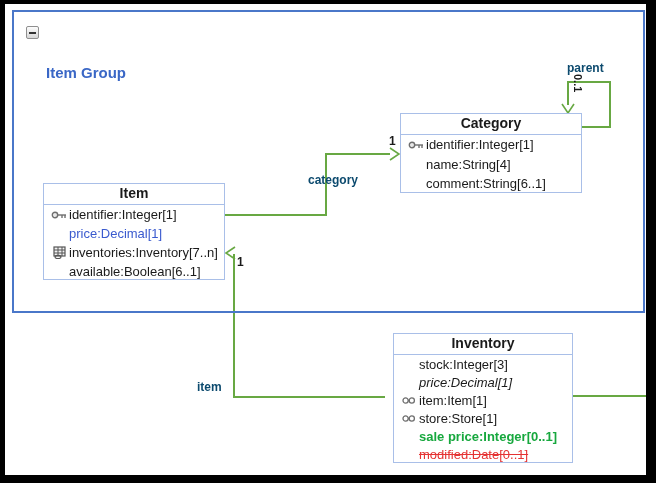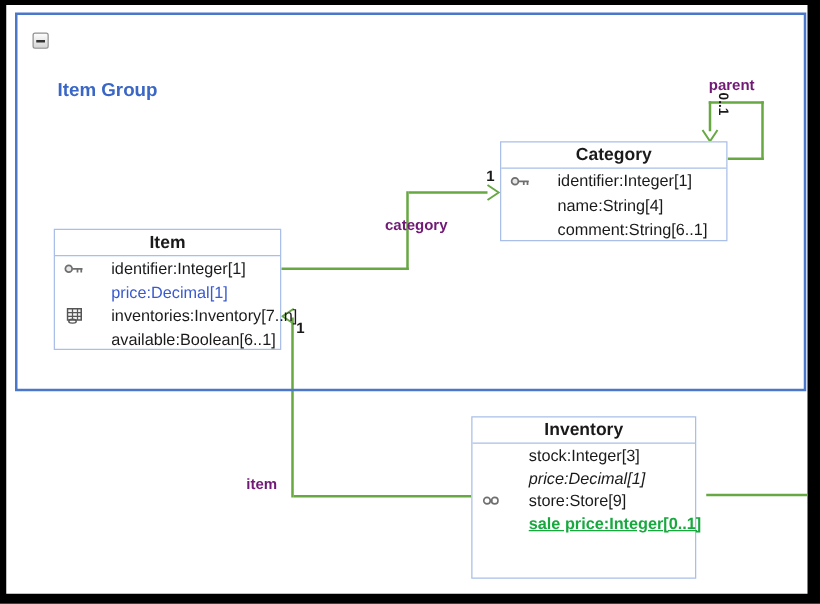--- a/index.html
+++ b/index.html
@@ -39,40 +39,40 @@
   .entity{
     position:absolute;background:#fff;
     border:1.5px solid #a9bfe8;box-sizing:border-box;
     z-index:3;
   }
   .entity-header{
     border-bottom:1.5px solid #a9bfe8;
     font-weight:bold;font-size:14px;color:#1a1a1a;
     text-align:center;
   }
-  .attr-row{display:flex;align-items:center;padding-left:5px;font-size:13px;color:#1a1a1a;white-space:nowrap;gap:20px;}
+  .attr-row{display:flex;align-items:center;padding-left:5px;font-size:13px;color:#1a1a1a;white-space:nowrap;}
   .attr-icon{flex:0 0 20px;display:flex;align-items:center;justify-content:center;}
   .attr-blue{color:#3a5ace;}
   .attr-italic{font-style:italic;}
-  .attr-green{color:#17a83e;font-weight:bold;text-decoration:underline;}
+  .attr-green{color:#17a83e;font-weight:bold;}
   .attr-red{color:#e53333;text-decoration:line-through;}
   #item-box{left:38px;top:179px;width:182px;height:97px;}
   #item-box .entity-header{height:20px;line-height:19px;}
   #item-box .attr-row{height:19px;}
   #category-box{left:395px;top:109px;width:182px;height:80px;}
   #category-box .entity-header{height:20px;line-height:19px;}
   #category-box .attr-row{height:19.5px;}
-  #inventory-box{left:372px;top:329px;width:180px;height:130px;}
+  #inventory-box{left:388px;top:329px;width:180px;height:130px;}
   #inventory-box .entity-header{height:20px;line-height:19px;}
   #inventory-box .attr-row{height:18px;}
   
   .gline{position:absolute;background:#68a843;z-index:2;}
   .garrow{position:absolute;z-index:2;}
   .edge-label{
-    position:absolute;z-index:5;font-size:12px;font-weight:bold;color:#701a75;
+    position:absolute;z-index:5;font-size:12px;font-weight:bold;color:#0c4a6e;
     background:transparent;white-space:nowrap;
   }
   .mult-label{
     position:absolute;z-index:5;font-size:12px;font-weight:bold;color:#1a1a1a;
     white-space:nowrap;
   }
   .mult-vertical{
     transform:rotate(90deg);transform-origin:top left;
     font-size:11px;
   }
@@ -189,21 +189,35 @@
       <span class="attr-italic">price:Decimal[1]</span>
     </div>
     <div class="attr-row">
       <span class="attr-icon">
         <svg width="14" height="11" viewBox="0 0 14 11">
             <circle cx="3.6" cy="5.5" r="2.6" fill="none" stroke="#6f6f6f" stroke-width="1.3"></circle>
             <circle cx="9.8" cy="5.5" r="2.6" fill="none" stroke="#6f6f6f" stroke-width="1.3"></circle>
             <line x1="6" y1="5.5" x2="8" y2="5.5" stroke="#6f6f6f" stroke-width="1.3"></line>
           </svg>
       </span>
-      <span>store:Store[9]</span>
+      <span>item:Item[1]</span>
+    </div>
+    <div class="attr-row">
+      <span class="attr-icon">
+        <svg width="14" height="11" viewBox="0 0 14 11">
+            <circle cx="3.6" cy="5.5" r="2.6" fill="none" stroke="#6f6f6f" stroke-width="1.3"></circle>
+            <circle cx="9.8" cy="5.5" r="2.6" fill="none" stroke="#6f6f6f" stroke-width="1.3"></circle>
+            <line x1="6" y1="5.5" x2="8" y2="5.5" stroke="#6f6f6f" stroke-width="1.3"></line>
+          </svg>
+      </span>
+      <span>store:Store[1]</span>
     </div>
     <div class="attr-row">
       <span class="attr-icon"></span>
       <span class="attr-green">sale price:Integer[0..1]</span>
     </div>
+    <div class="attr-row">
+      <span class="attr-icon"></span>
+      <span class="attr-red">modified:Date[0..1]</span>
+    </div>
   </div>
 
 </div>
 
 </body></html>

